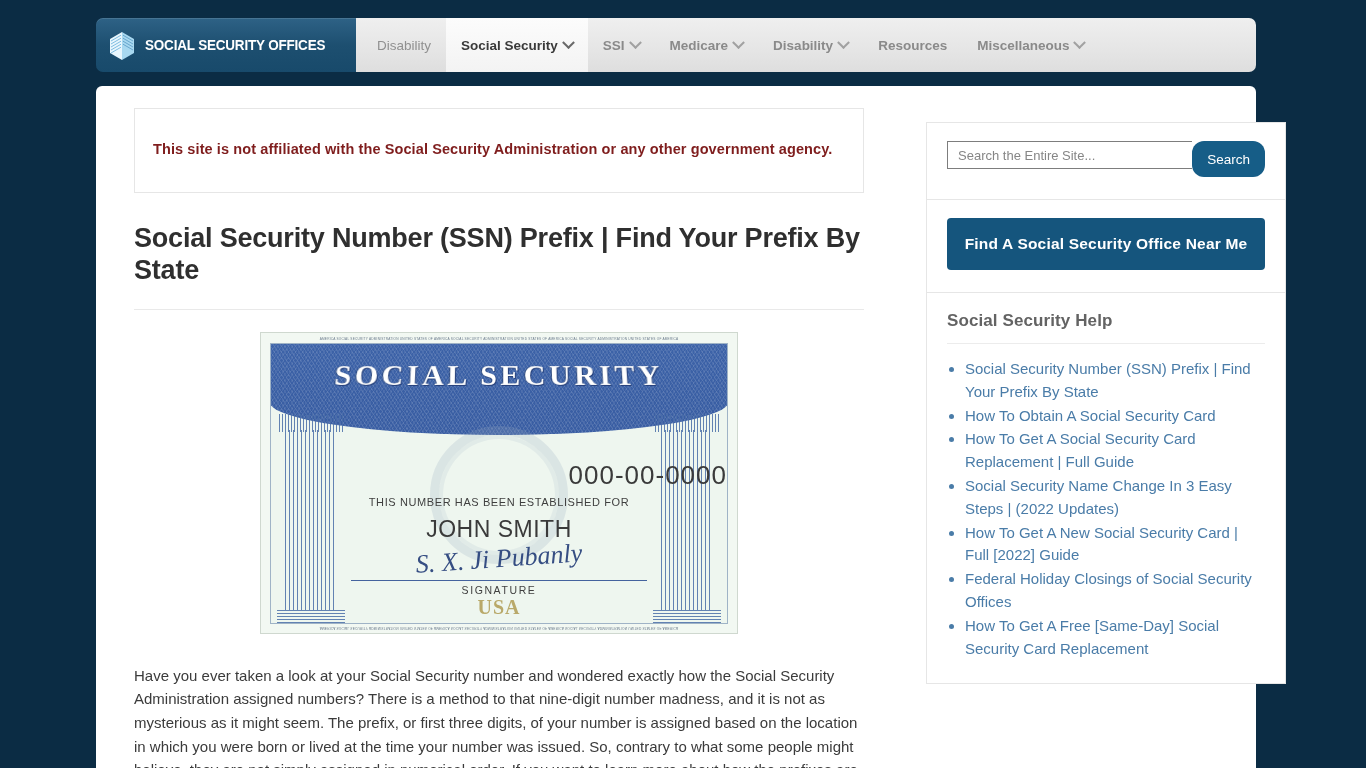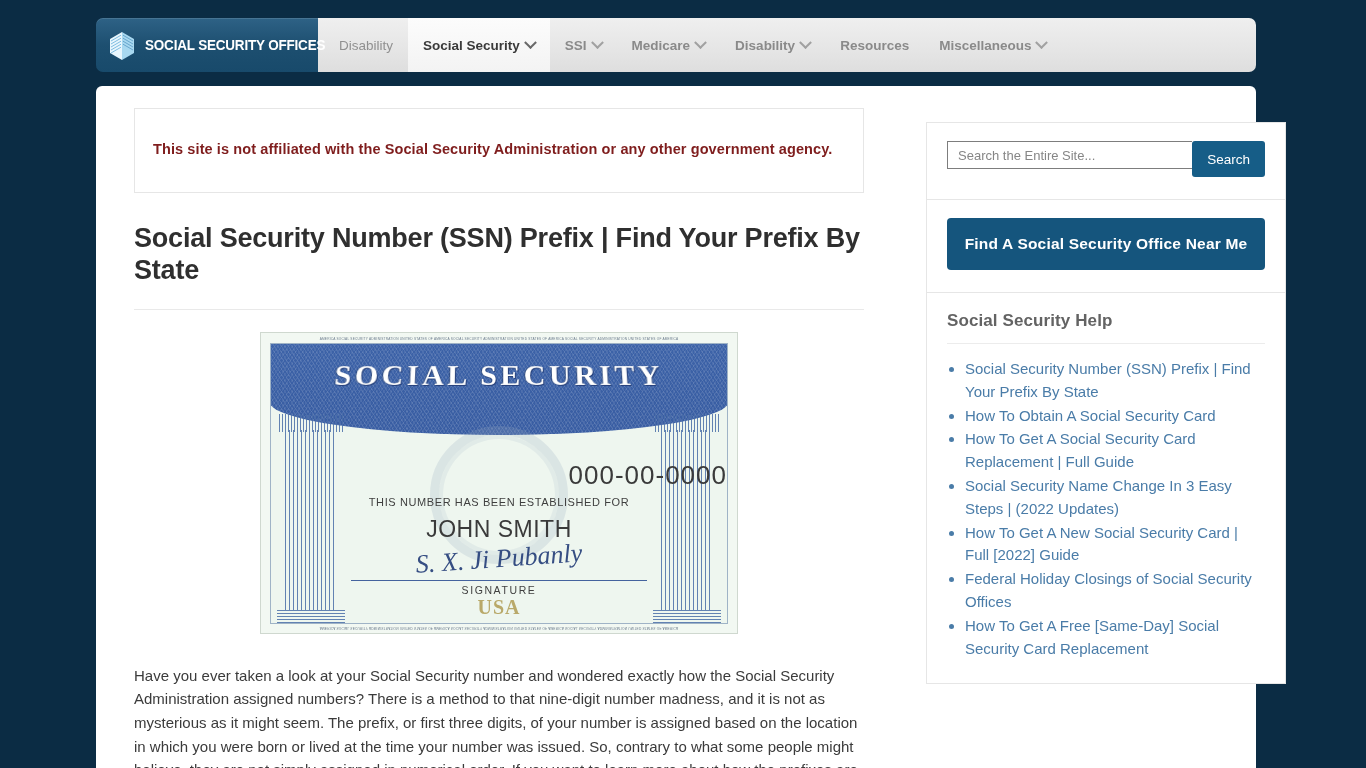--- a/index.html
+++ b/index.html
@@ -14,21 +14,21 @@
 
   
   .header {
     position: absolute;
     left: 96px; top: 18px;
     width: 1160px; height: 54px;
     display: flex;
     align-items: stretch;
   }
   .brand {
-    width: 222px;
+    width: 260px;
     background: linear-gradient(to bottom, #2e6286 0%, #1d4f70 50%, #184a6b 100%);
     border-radius: 7px 0 0 7px;
     display: flex;
     align-items: center;
     padding-left: 12px;
     position: relative;
     z-index: 3;
     box-shadow: inset 0 1px 0 rgba(255,255,255,.12);
   }
   .brand-icon {
@@ -310,21 +310,21 @@
     outline: none;
     font-family: "Liberation Sans", sans-serif;
   }
   .search-input::placeholder { color: #868686; }
   .search-btn {
     height: 36px;
     padding: 0 15px;
     background: #165d87;
     color: #fff;
     border: 0;
-    border-radius: 3px;
+    border-radius: 12px;
     font-size: 13.5px;
     cursor: pointer;
     font-family: "Liberation Sans", sans-serif;
   }
   .cta-btn {
     display: block;
     width: 100%;
     padding: 17px 10px;
     background: #15557d;
     color: #fff;

